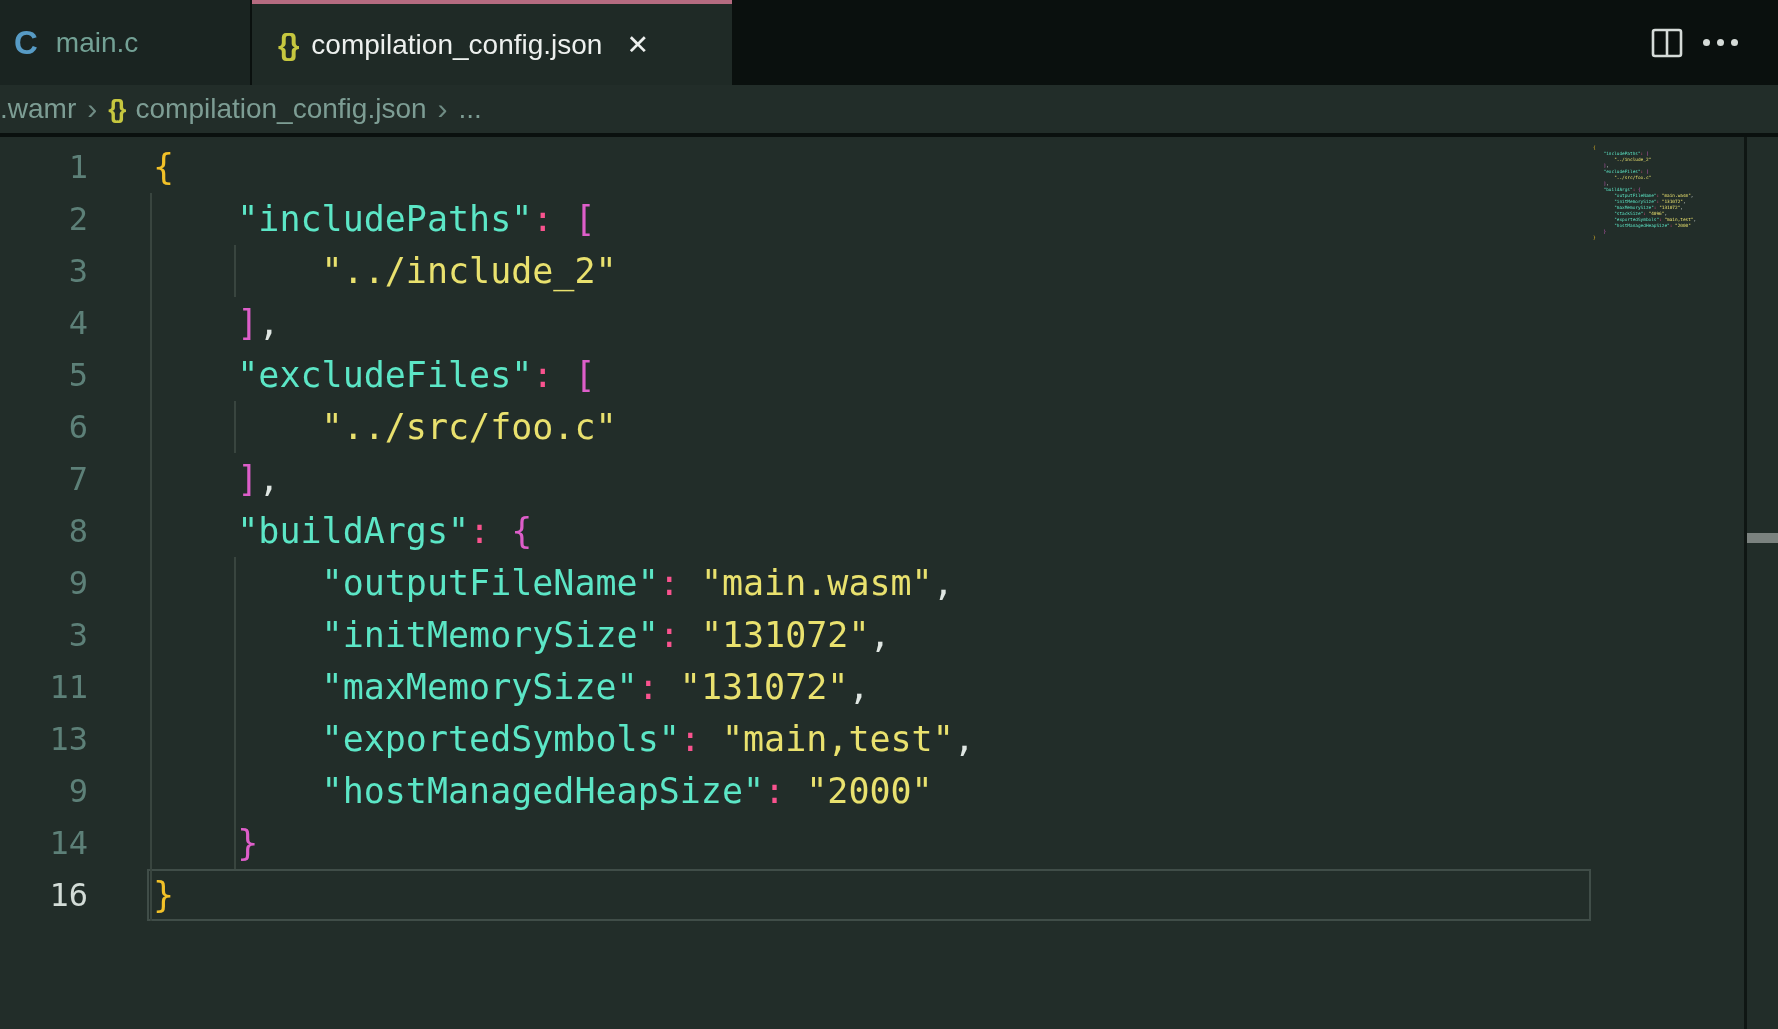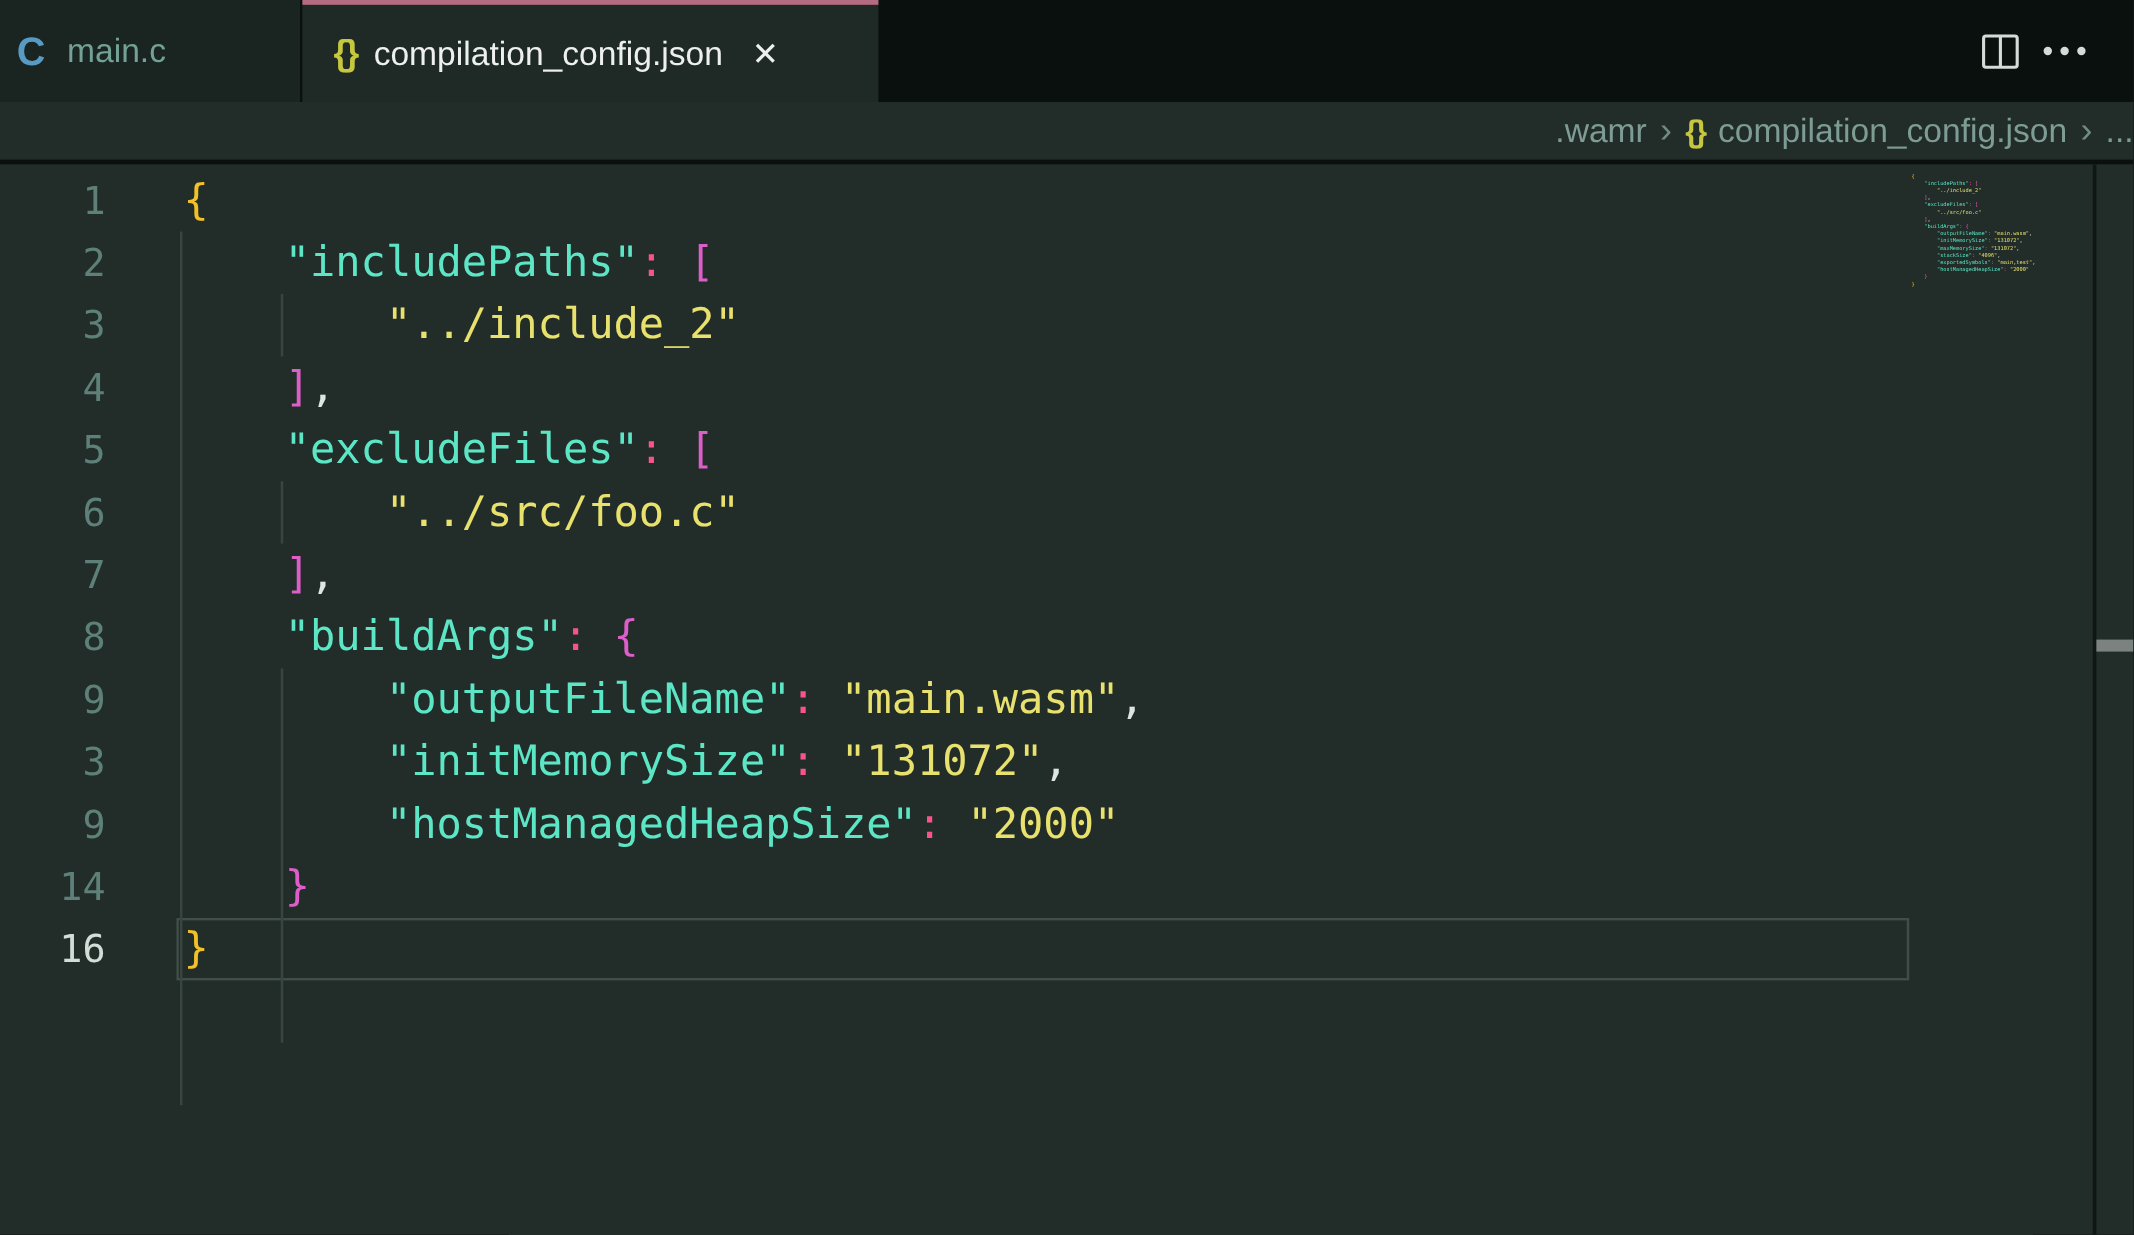--- a/index.html
+++ b/index.html
@@ -19,21 +19,21 @@
   .tab.active .tab-label { color:var(--tab-active-fg); font-size:28px; }
   .close { color:var(--tab-active-fg); font-size:27px; margin-left:24px; }
 
   .actions { margin-left:auto; display:flex; align-items:center; gap:20px; padding-right:40px; }
   .split-svg { display:block; }
   .dots { display:flex; gap:7px; align-items:center; }
   .dots i { width:7px; height:7px; border-radius:50%; background:var(--ui-icon); display:block; }
 
   
   .breadcrumb { height:52px; background:var(--editor-bg); display:flex; align-items:center;
-                gap:11px; border-bottom:4px solid var(--strip); flex:none;justify-content:flex-end; }
+                gap:11px; border-bottom:4px solid var(--strip); flex:none; }
   .crumb { color:var(--crumb-fg); font-size:28px; }
   .crumb-sep { color:var(--crumb-fg); font-size:30px; opacity:.85; }
   .crumb-json-icon { color:var(--json-icon); font-weight:bold; font-size:26px; letter-spacing:-2px; }
 
   
   .editor { position:relative; flex:1; background:var(--editor-bg); overflow:hidden; }
   .code-area { position:absolute; left:0; top:4px; right:0; }
   .code-row { height:52px; display:flex; align-items:center; position:relative; }
   .ln { width:88px; flex:none; text-align:right; font-family:"DejaVu Sans Mono", monospace;
         font-size:32px; color:var(--gutter-fg); }
@@ -136,20 +136,28 @@
         </div>
         <div class="code-row">
           <div class="ln">9</div>
           <div class="code"><span class="tk-ws">        </span><span class="tk-key">"outputFileName"</span><span class="tk-colon">:</span><span class="tk-ws"> </span><span class="tk-str">"main.wasm"</span><span class="tk-comma">,</span></div>
         </div>
         <div class="code-row">
           <div class="ln">3</div>
           <div class="code"><span class="tk-ws">        </span><span class="tk-key">"initMemorySize"</span><span class="tk-colon">:</span><span class="tk-ws"> </span><span class="tk-str">"131072"</span><span class="tk-comma">,</span></div>
         </div>
         <div class="code-row">
+          <div class="ln">11</div>
+          <div class="code"><span class="tk-ws">        </span><span class="tk-key">"maxMemorySize"</span><span class="tk-colon">:</span><span class="tk-ws"> </span><span class="tk-str">"131072"</span><span class="tk-comma">,</span></div>
+        </div>
+        <div class="code-row">
+          <div class="ln">13</div>
+          <div class="code"><span class="tk-ws">        </span><span class="tk-key">"exportedSymbols"</span><span class="tk-colon">:</span><span class="tk-ws"> </span><span class="tk-str">"main,test"</span><span class="tk-comma">,</span></div>
+        </div>
+        <div class="code-row">
           <div class="ln">9</div>
           <div class="code"><span class="tk-ws">        </span><span class="tk-key">"hostManagedHeapSize"</span><span class="tk-colon">:</span><span class="tk-ws"> </span><span class="tk-str">"2000"</span></div>
         </div>
         <div class="code-row">
           <div class="ln">14</div>
           <div class="code"><span class="tk-ws">    </span><span class="tk-b2">}</span></div>
         </div>
         <div class="code-row current">
           <div class="ln">16</div>
           <div class="code"><span class="tk-b1">}</span></div>

